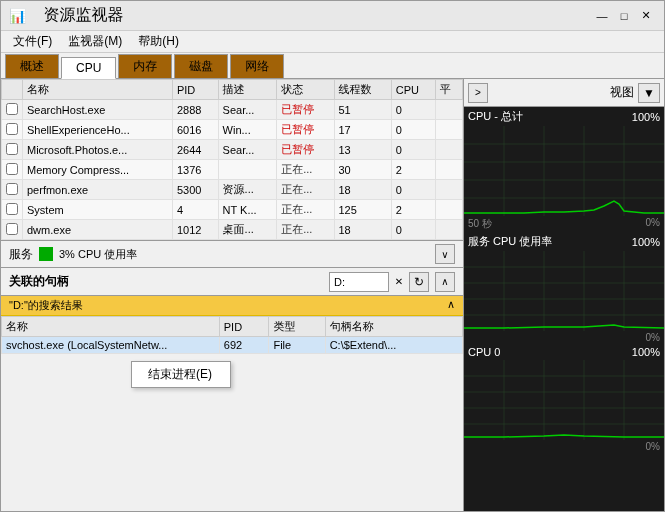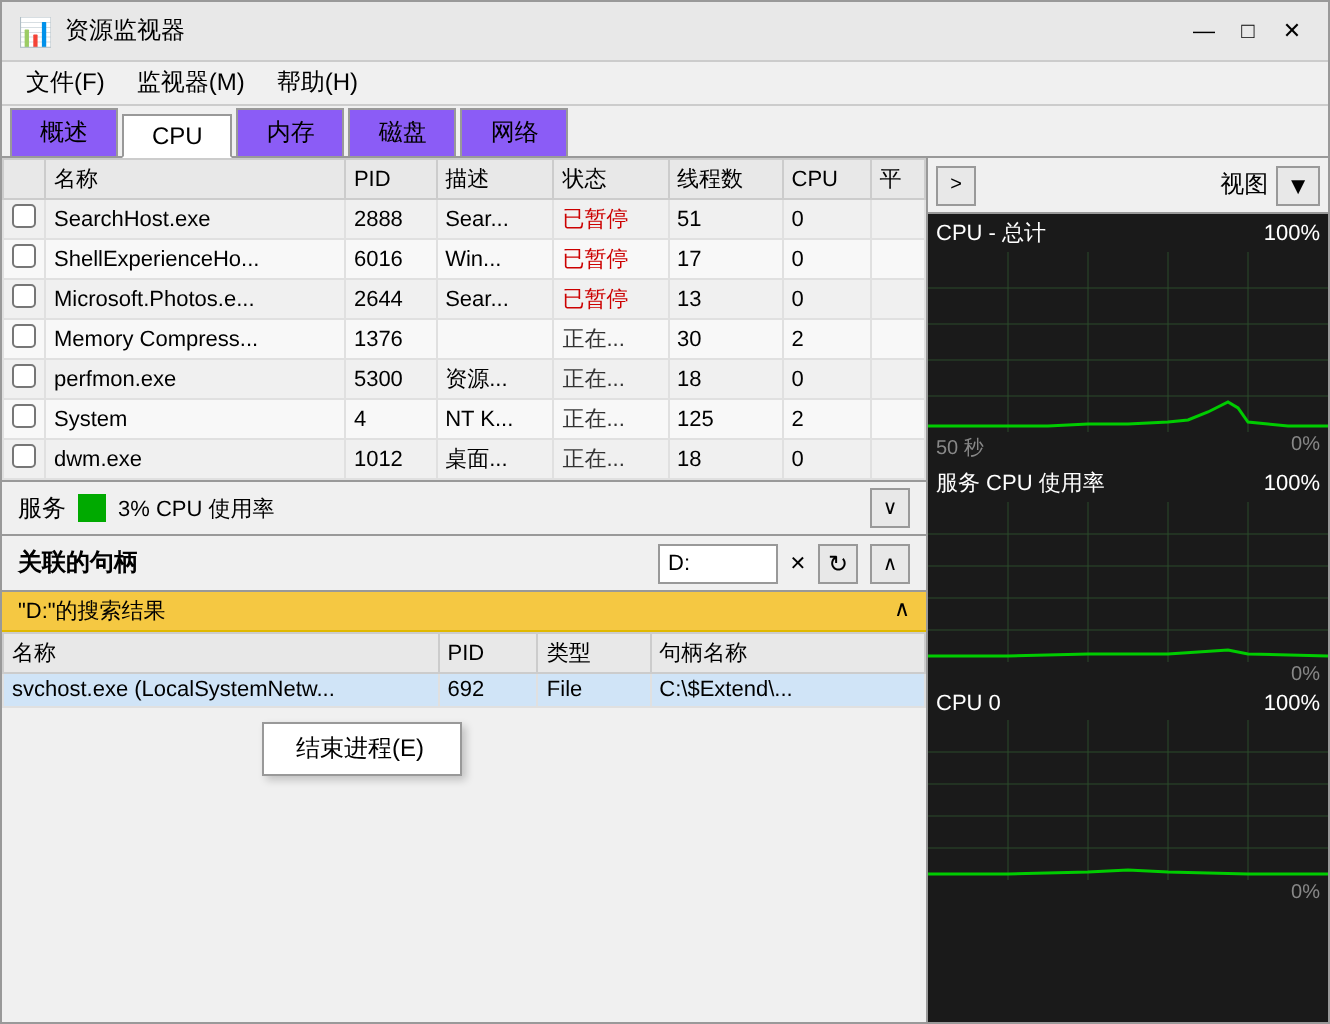--- a/index.html
+++ b/index.html
@@ -27,21 +27,22 @@
       padding: 0 8px;
       border-bottom: 1px solid #ccc;
       justify-content: space-between;
     }
     .title-left {
       display: flex;
       align-items: center;
       gap: 6px;
     }
     .title-text {
-      font-size: 12px;
+      font-size: 16px;
+      margin-left: 11px;
     }
     .title-controls {
       display: flex;
       gap: 2px;
     }
     .title-btn {
       width: 20px;
       height: 20px;
       display: flex;
       align-items: center;
@@ -70,21 +71,21 @@
       align-items: flex-end;
       padding: 0 4px;
       background: #f0f0f0;
       border-bottom: 1px solid #999;
     }
     .tab {
       padding: 3px 14px;
       cursor: pointer;
       border: 1px solid #999;
       border-bottom: none;
-      background: #8b5cf6;
+      background: #a16207;
       margin-right: 2px;
       font-size: 12px;
     }
     .tab.active {
       background: #ffffff;
       border-bottom: 1px solid #fff;
       margin-bottom: -1px;
       z-index: 1;
     }
     .main-content {

